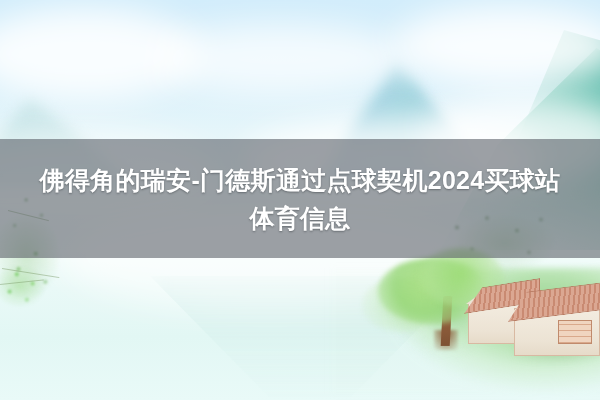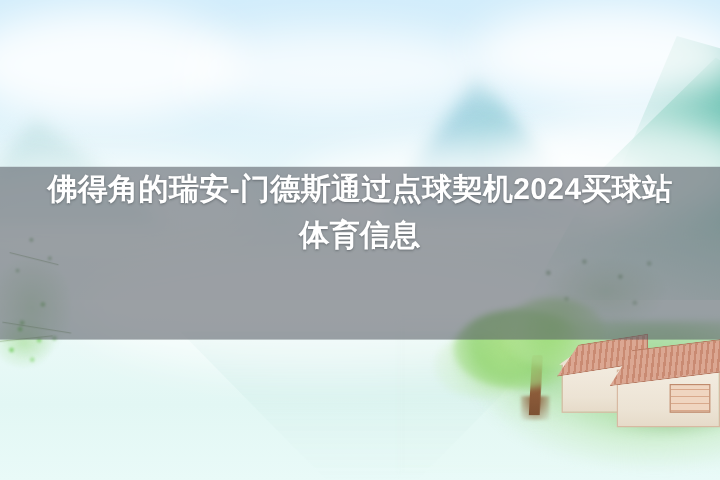--- a/index.html
+++ b/index.html
@@ -288,26 +288,26 @@
     filter: blur(0.4px);
   }
   .tw1 { left: 2px;  top: 268px; width: 58px; height: 1px; transform: rotate(9deg); }
   .tw2 { left: 0px;  top: 284px; width: 44px; height: 1px; transform: rotate(-6deg); }
   .tw3 { left: 8px;  top: 210px; width: 42px; height: 1px; transform: rotate(14deg); }
 
   
   .caption-band {
     position: absolute;
     left: 0; top: 139px;
-    width: 600px; height: 144px;
+    width: 600px; height: 119px;
     background: rgba(86, 92, 100, 0.58);
     display: flex;
     flex-direction: column;
     align-items: center;
-    justify-content: flex-start;
+    justify-content: center;
   }
   .caption-text {
     width: 560px;
     text-align: center;
     color: #ffffff;
     font-size: 25px;
     font-weight: bold;
     line-height: 38px;
     letter-spacing: 0.3px;
     text-shadow: 0 1px 2px rgba(40, 46, 52, 0.45);

